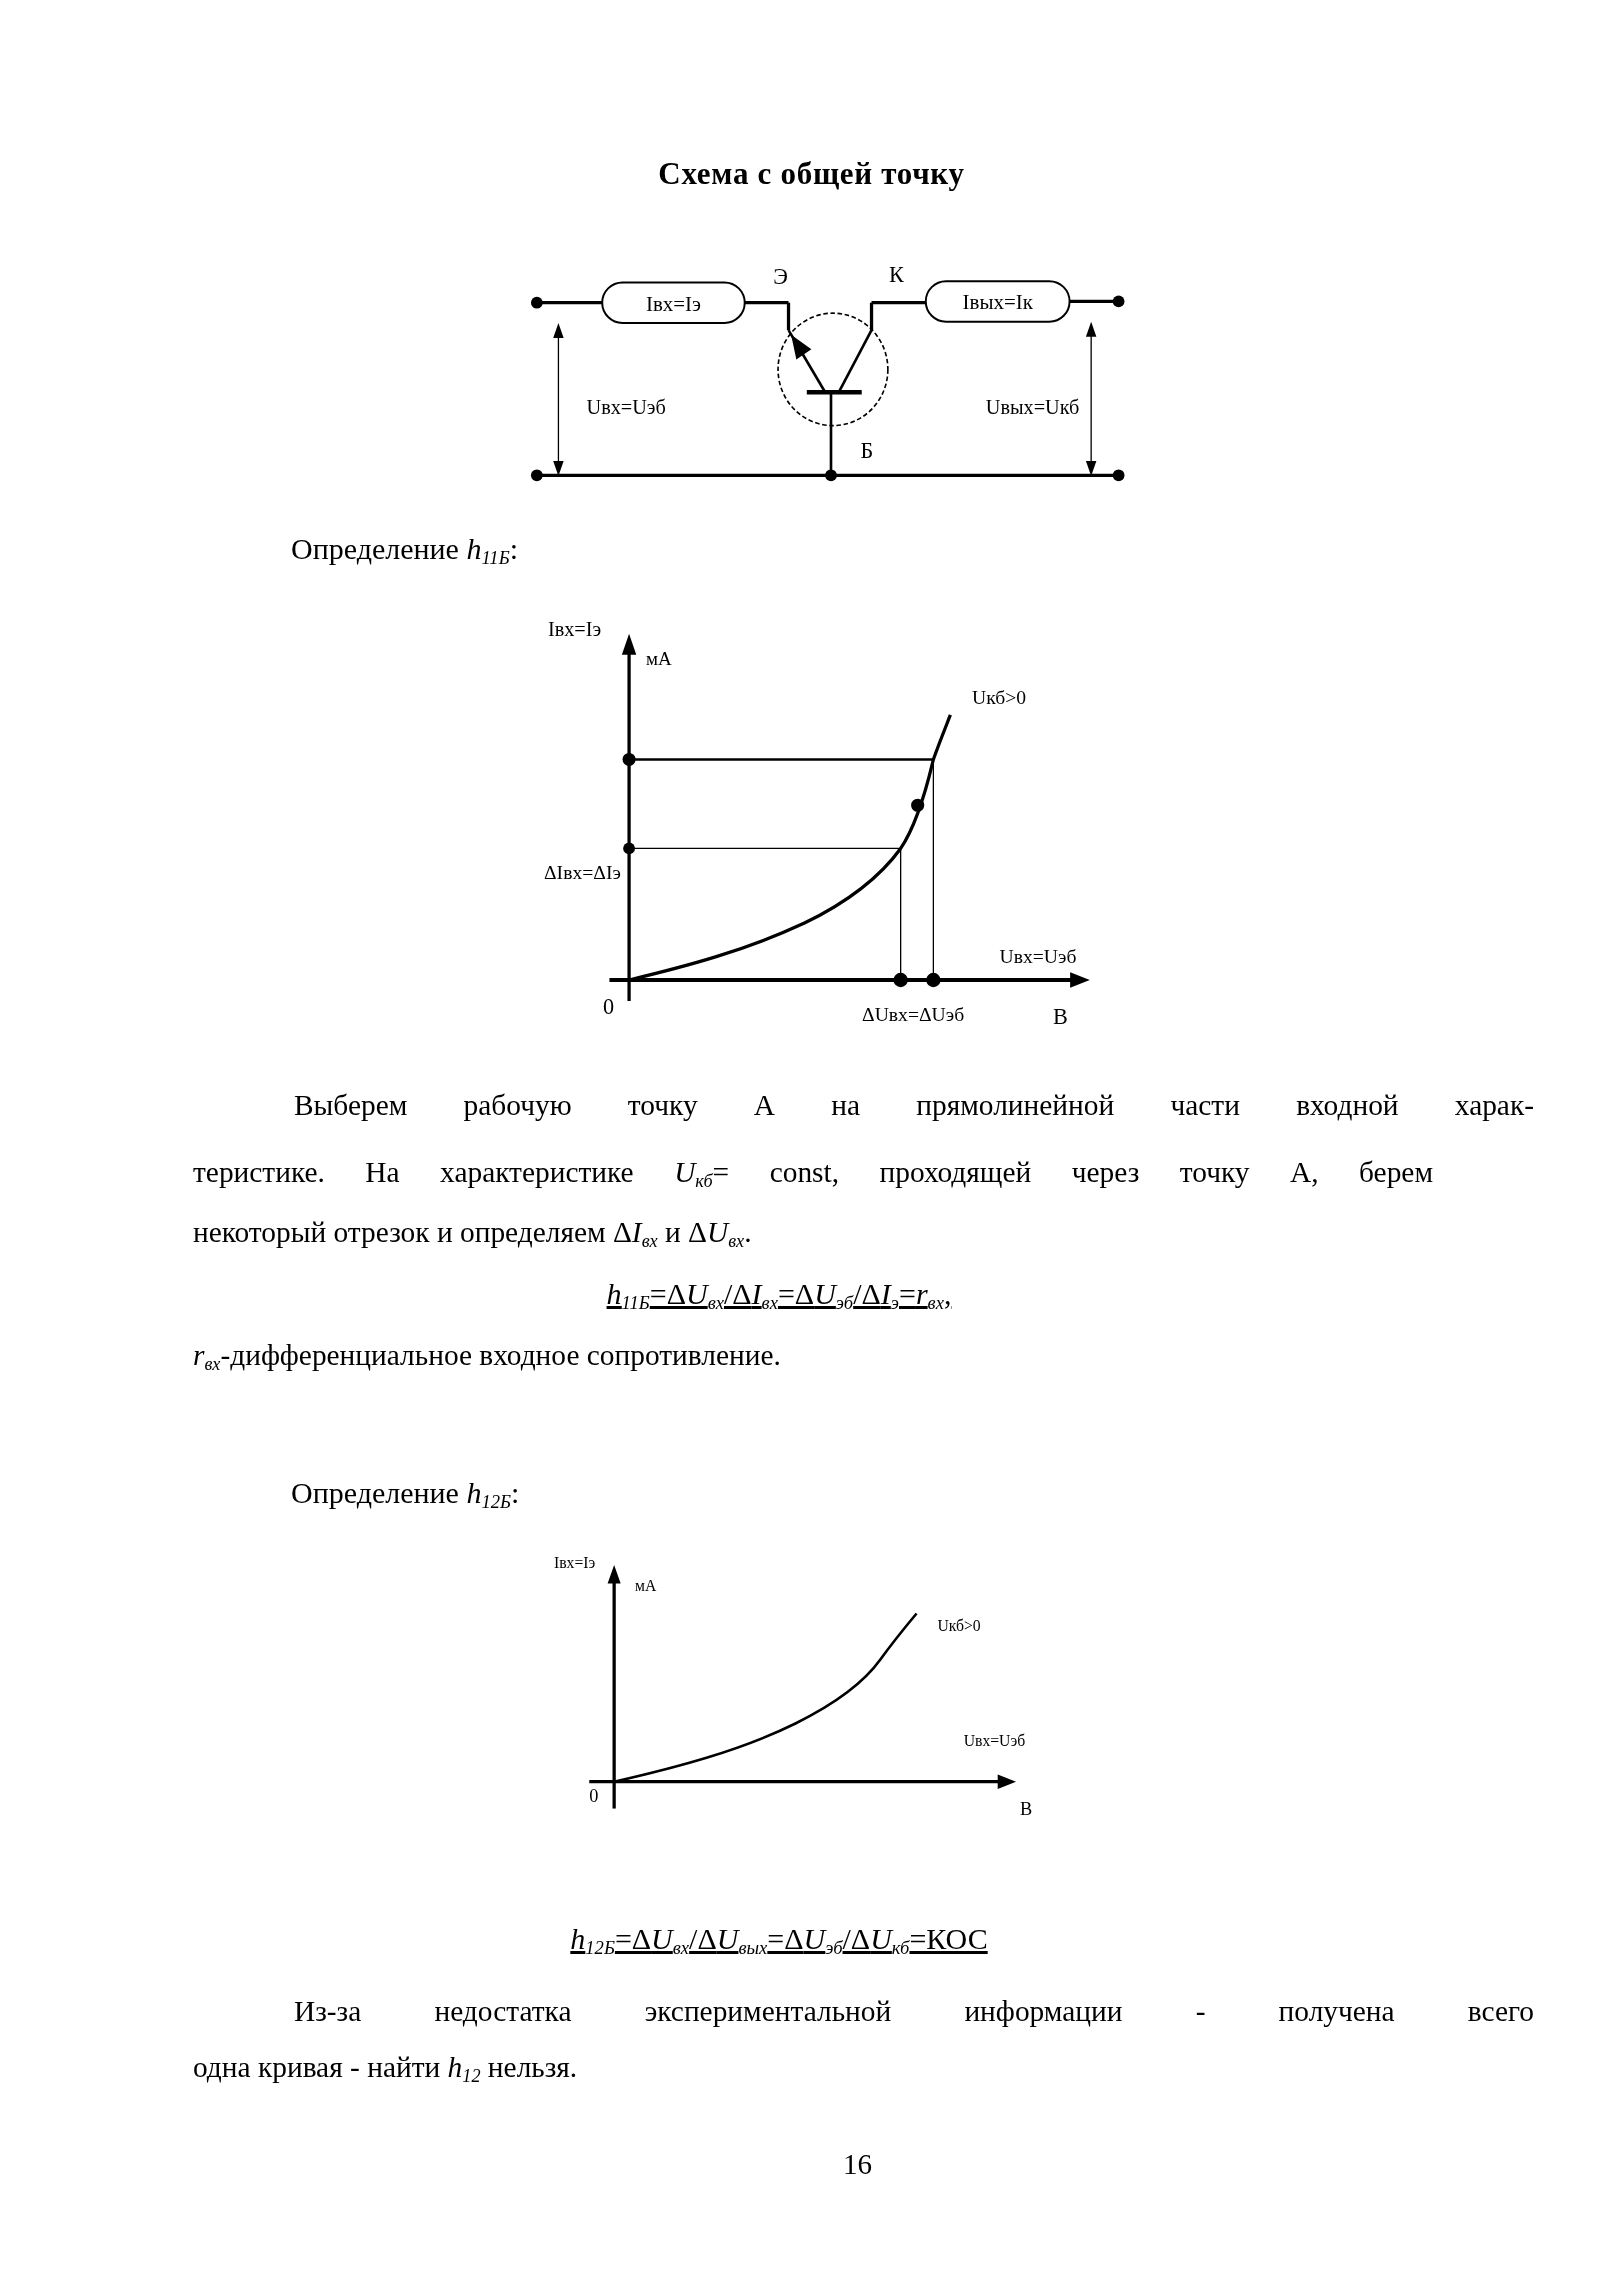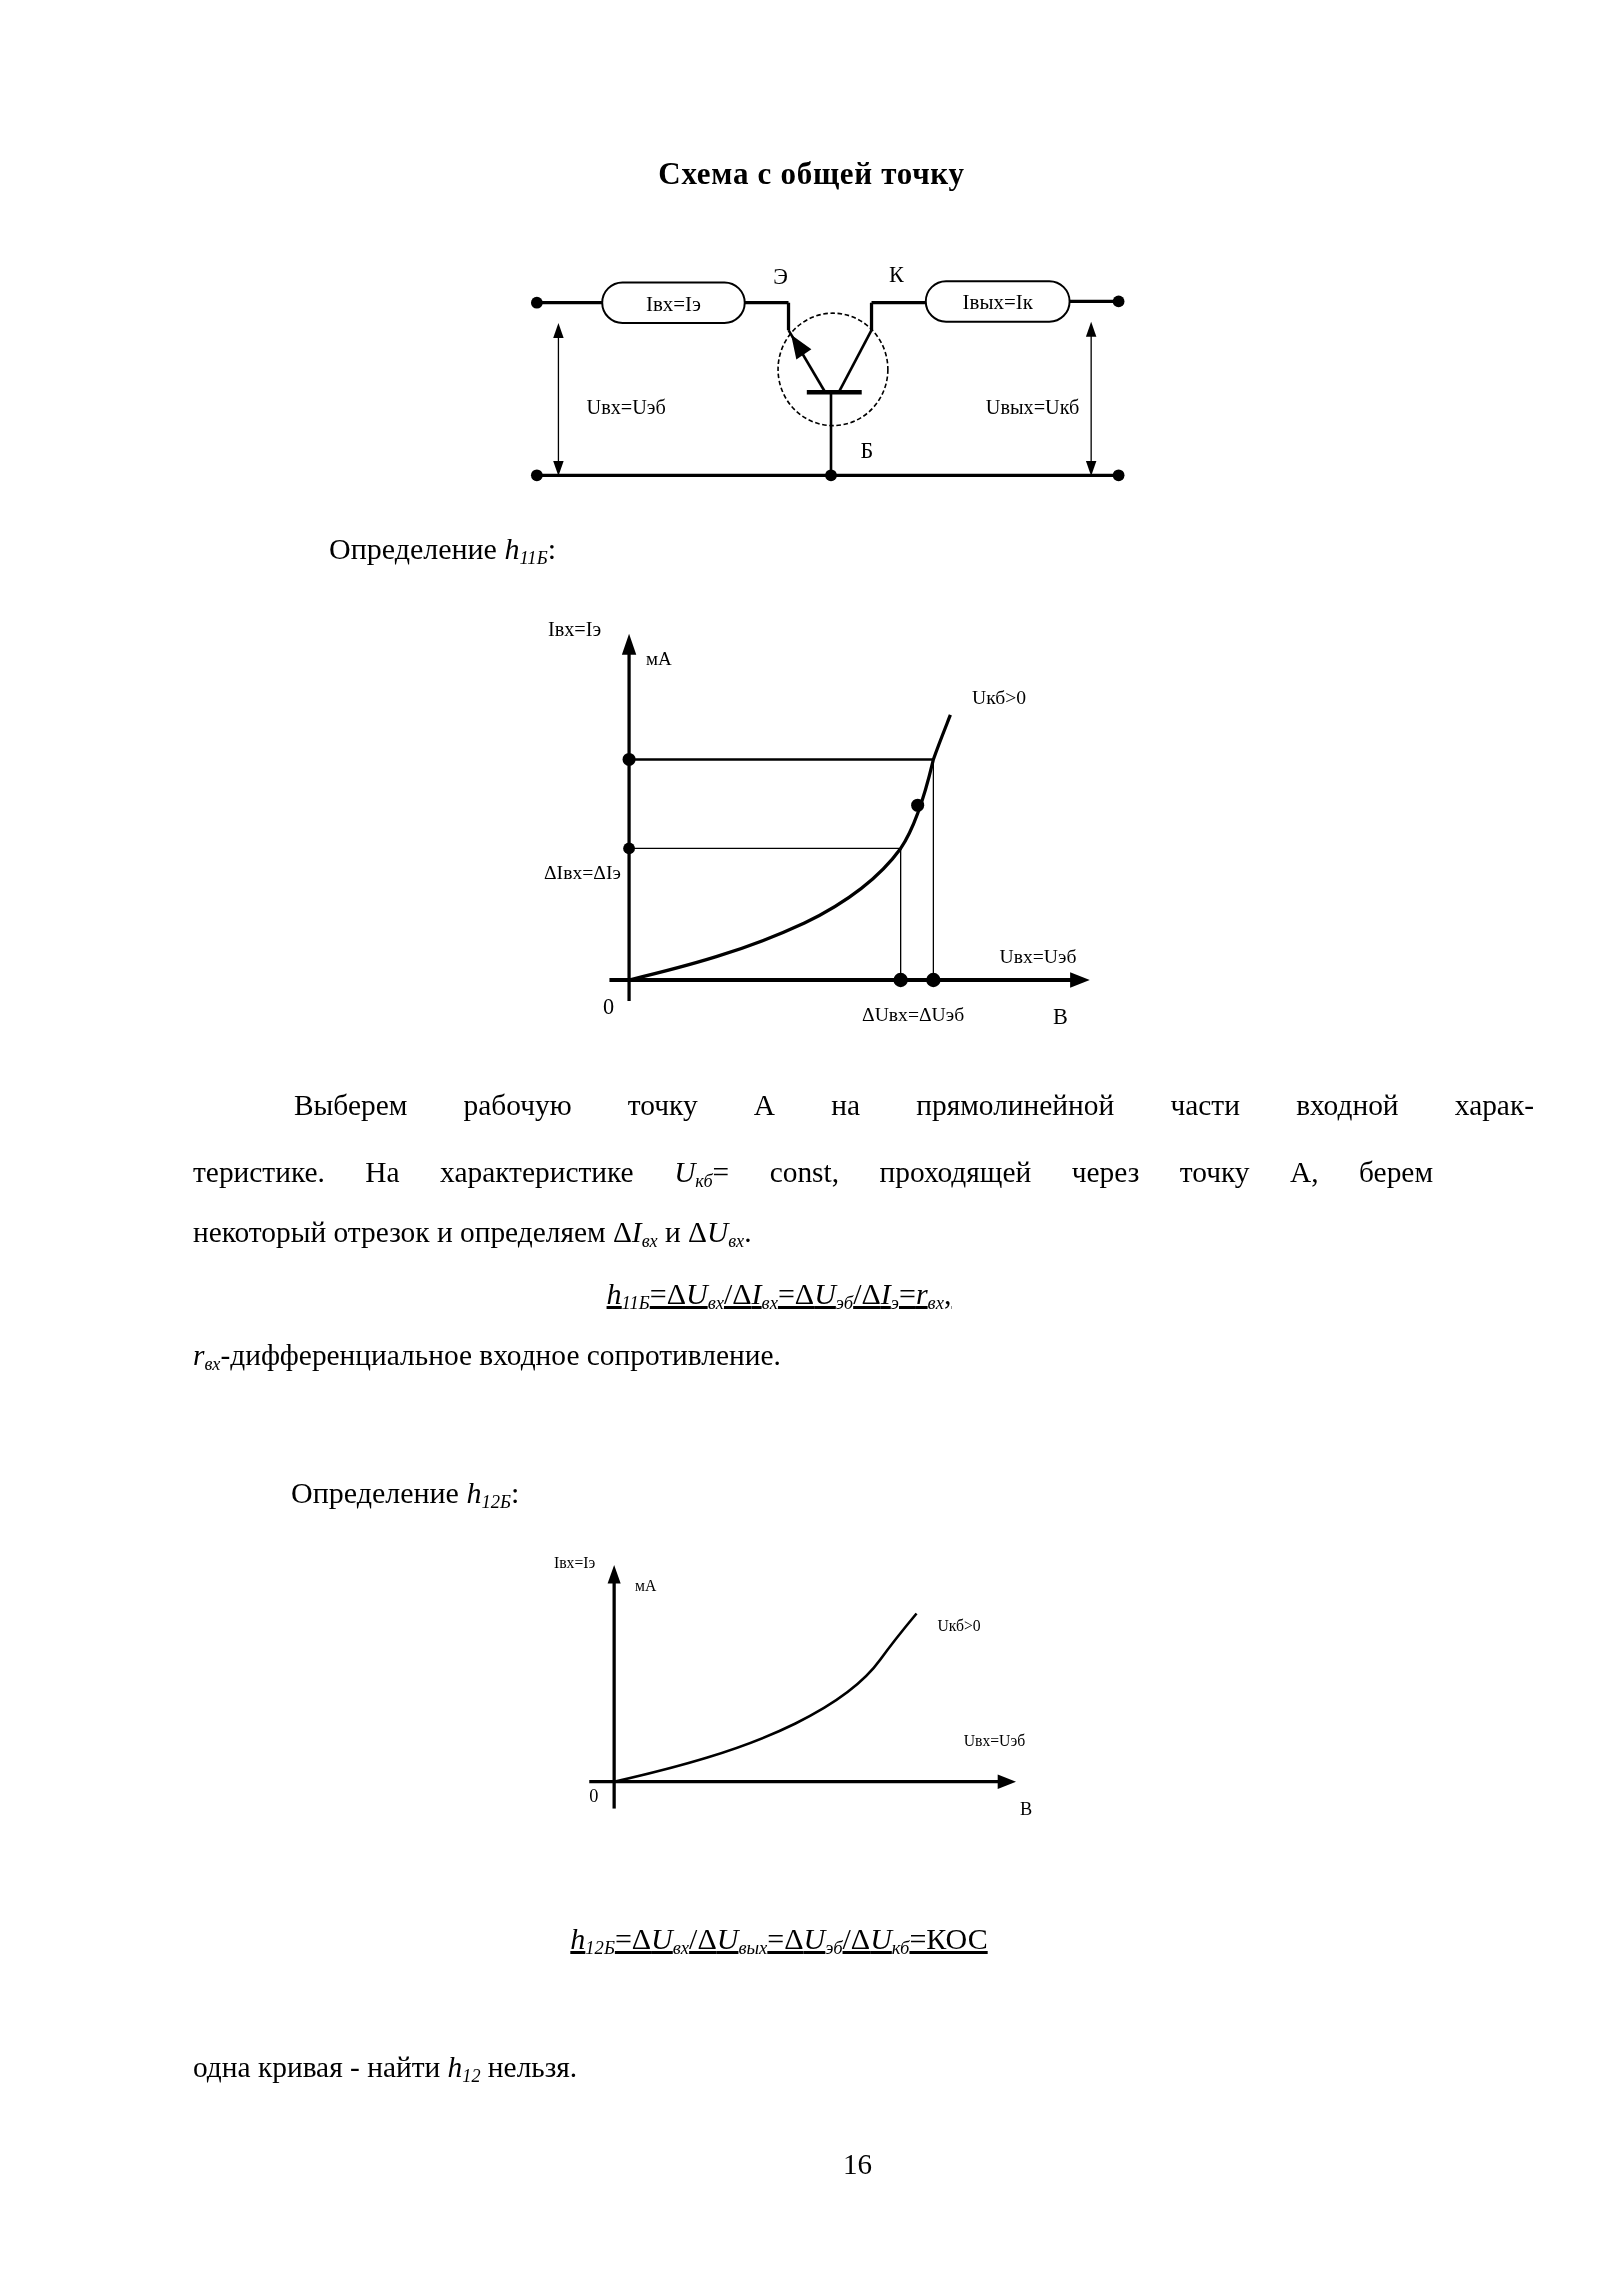--- a/index.html
+++ b/index.html
@@ -101,21 +101,21 @@
     <text x="86" y="243" font-size="31">Uвх=Uэб</text>
 
     <g>
       <line class="stroke" x1="858" y1="110" x2="858" y2="330" stroke-width="2"></line>
       <polygon class="fillb" points="858,102 850,125 866,125"></polygon>
       <polygon class="fillb" points="858,338 850,315 866,315"></polygon>
     </g>
     <text x="840" y="243" font-size="31" text-anchor="end">Uвых=Uкб</text>
   </svg>
 
-  <div class="abs heading" style="top:532px;margin-left:38px;"><span>Определение </span><span class="it">h</span><span class="isub">11Б</span><span>:</span></div>
+  <div class="abs heading" style="top:532px;"><span>Определение </span><span class="it">h</span><span class="isub">11Б</span><span>:</span></div>
 
   <svg style="left:523px;top:605px;" width="576" height="445" viewBox="0 0 880 680">
 
     <line class="stroke" x1="162" y1="62" x2="162" y2="605" stroke-width="5"></line>
     <polygon class="fillb" points="162,44 151,76 173,76"></polygon>
     <line class="stroke" x1="132" y1="573" x2="848" y2="573" stroke-width="6"></line>
     <polygon class="fillb" points="866,573 836,561 836,585"></polygon>
 
     <line class="stroke" x1="162" y1="236" x2="627" y2="236" stroke-width="4"></line>
     <line class="stroke" x1="162" y1="372" x2="577" y2="372" stroke-width="2"></line>
@@ -159,18 +159,19 @@
     <text x="6" y="30" font-size="24">Iвх=Iэ</text>
     <text x="130" y="66" font-size="24">мА</text>
     <text x="592" y="126" font-size="24">Uкб&gt;0</text>
     <text x="632" y="302" font-size="24">Uвх=Uэб</text>
     <text x="718" y="408" font-size="28">В</text>
     <text x="60" y="388" font-size="28">0</text>
   </svg>
 
   <div class="abs center-line" style="top:1922px;"><span class="it">h</span><span class="isub">12Б</span><span>=Δ</span><span class="it">U</span><span class="isub">вх</span><span>/Δ</span><span class="it">U</span><span class="isub">вых</span><span>=Δ</span><span class="it">U</span><span class="isub">эб</span><span>/Δ</span><span class="it">U</span><span class="isub">кб</span><span>=КОС</span></div>
 
+  <div class="abs bodyline jline indent" style="top:1987px;"><span>Из-за недостатка экспериментальной информации - получена всего</span></div>
   <div class="abs bodyline" style="top:2051px;"><span>одна кривая - найти </span><span class="it">h</span><span class="isub">12</span><span> нельзя.</span></div>
 
   <div class="abs pagenum">16</div>
 
 </div>
 
 
 </body></html>

